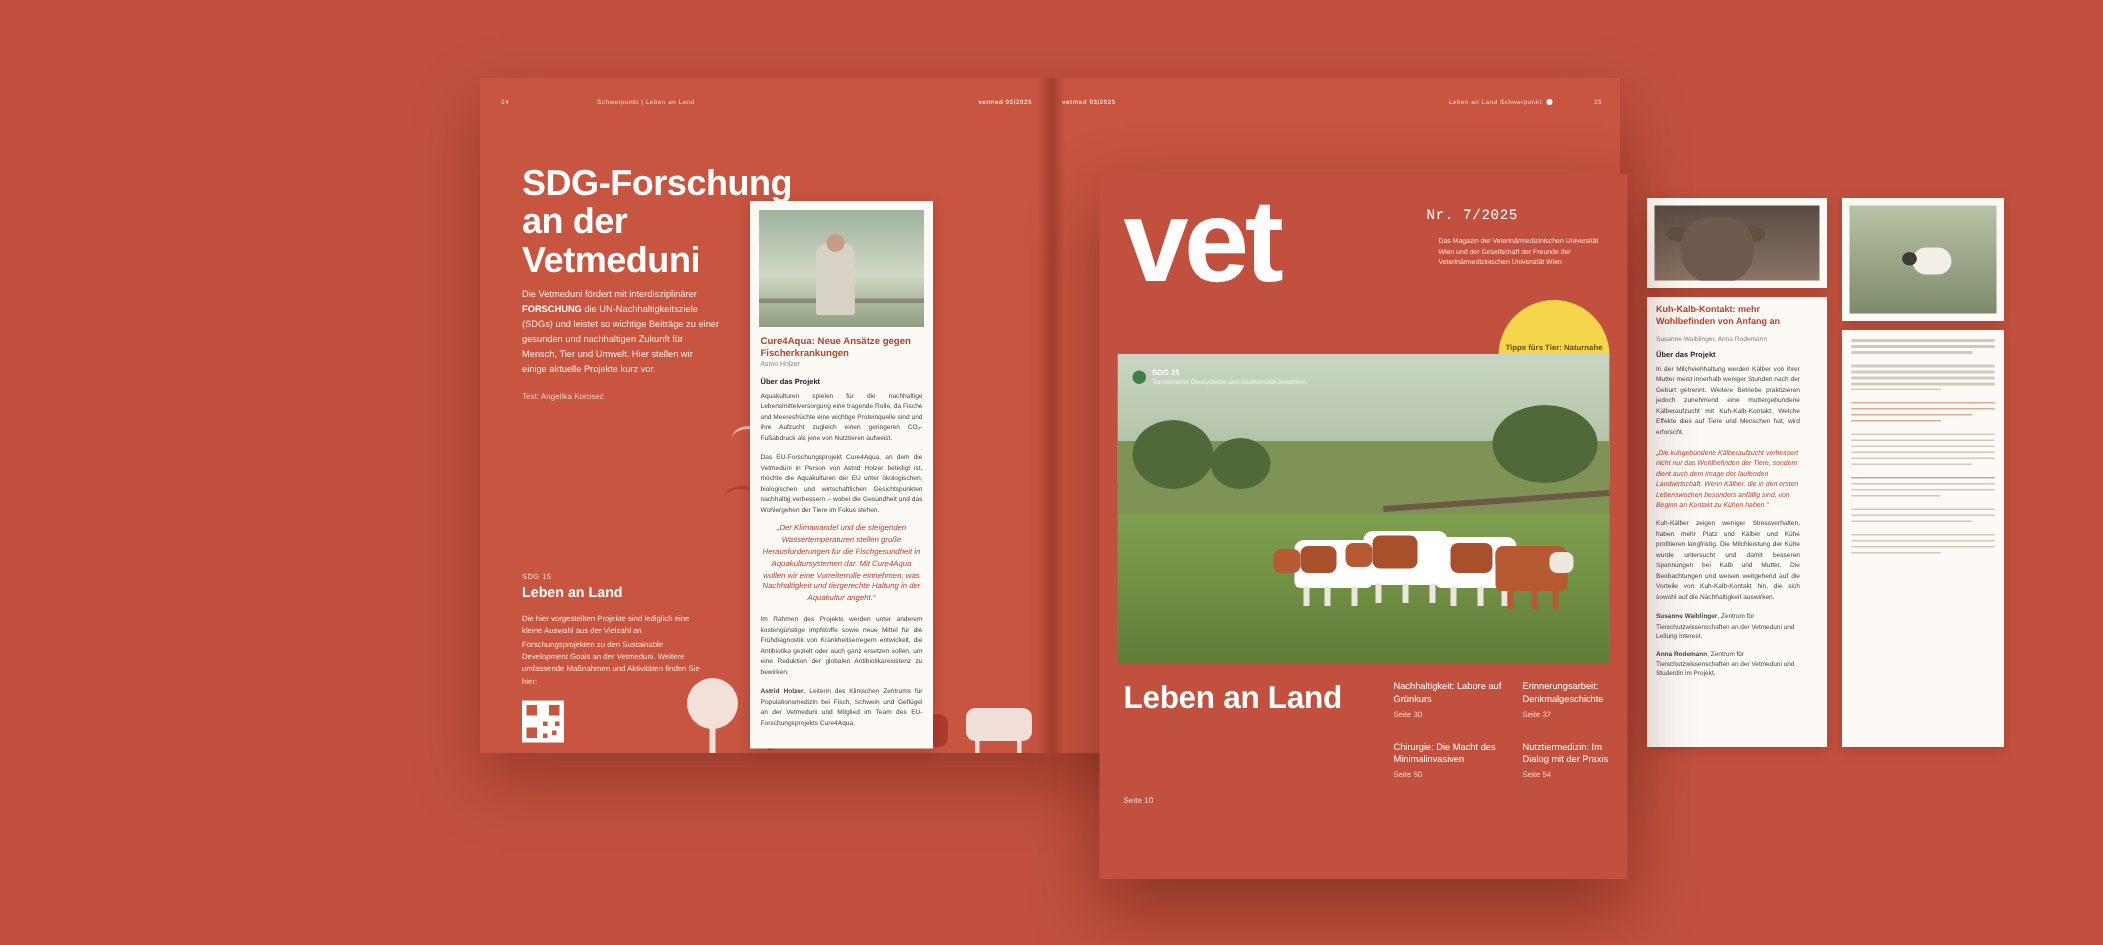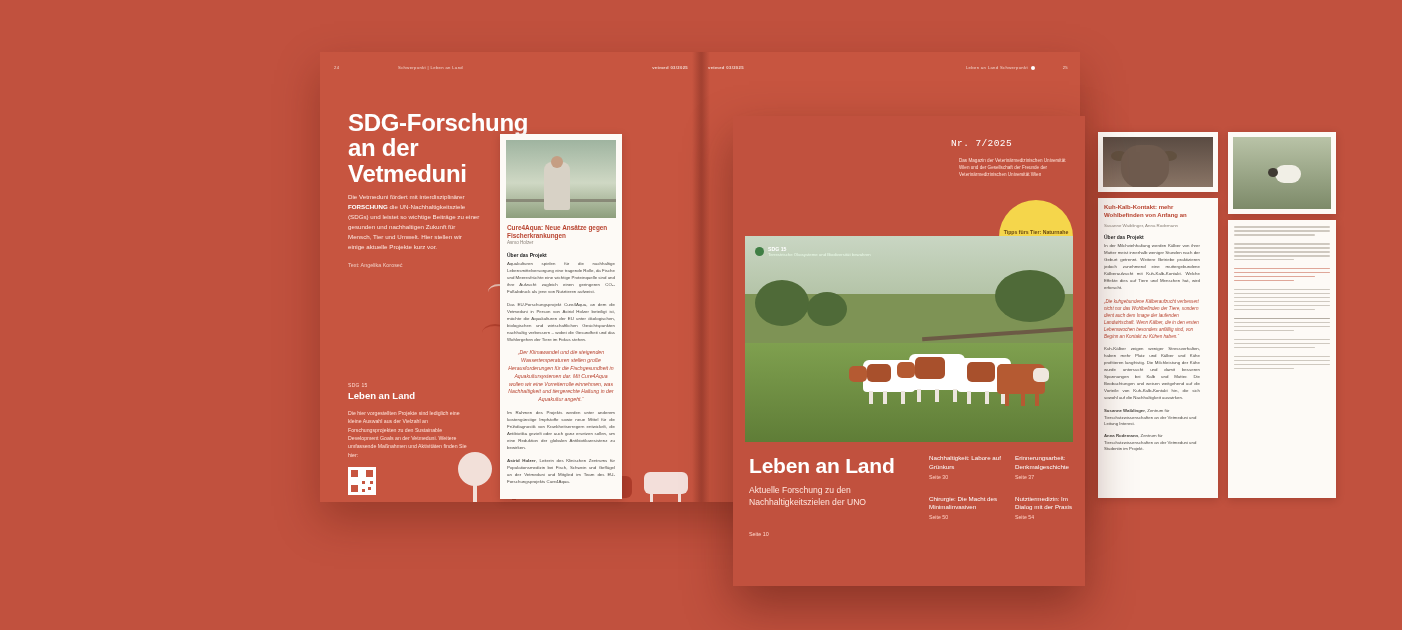--- a/index.html
+++ b/index.html
@@ -295,20 +295,21 @@
             <div class="line s"></div>
         </div>
       </div>
     </div>
 
     <div class="spine"></div>
   </div>
 
   <div class="cover">
     <div class="masthead">
+      <div>vet</div>
     </div>
     <div class="issue">Nr. 7/2025</div>
     <div class="imprint">Das Magazin der Veterinärmedizinischen Universität Wien und der Gesellschaft der Freunde der Veterinärmedizinischen Universität Wien</div>
 
     <div class="sticker">
       <span>Tipps fürs Tier: Naturnahe Gartengestaltung Seite 36</span>
     </div>
 
     <div class="cover-photo">
       <div class="cp-sky"></div>
@@ -349,21 +350,20 @@
 
     <div class="sdgbadge">
       <span class="circ"></span>
       <span class="txt">
         <b>SDG 15</b>
         <span>Terrestrische Ökosysteme und Biodiversität bewahren</span>
       </span>
     </div>
 
     <div class="cover-title">Leben an Land</div>
-    <div class="cover-sub">Aktuelle Forschung zu den Nachhaltigkeitszielen der UNO</div>
     <div class="cover-page">Seite 10</div>
 
     <div class="toc c2">
       <div class="item">
         <b>Nachhaltigkeit: Labore auf Grünkurs</b>
         <span class="pg">Seite 30</span>
       </div>
       <div class="item">
         <b>Chirurgie: Die Macht des Minimalinvasiven</b>
         <span class="pg">Seite 50</span>

